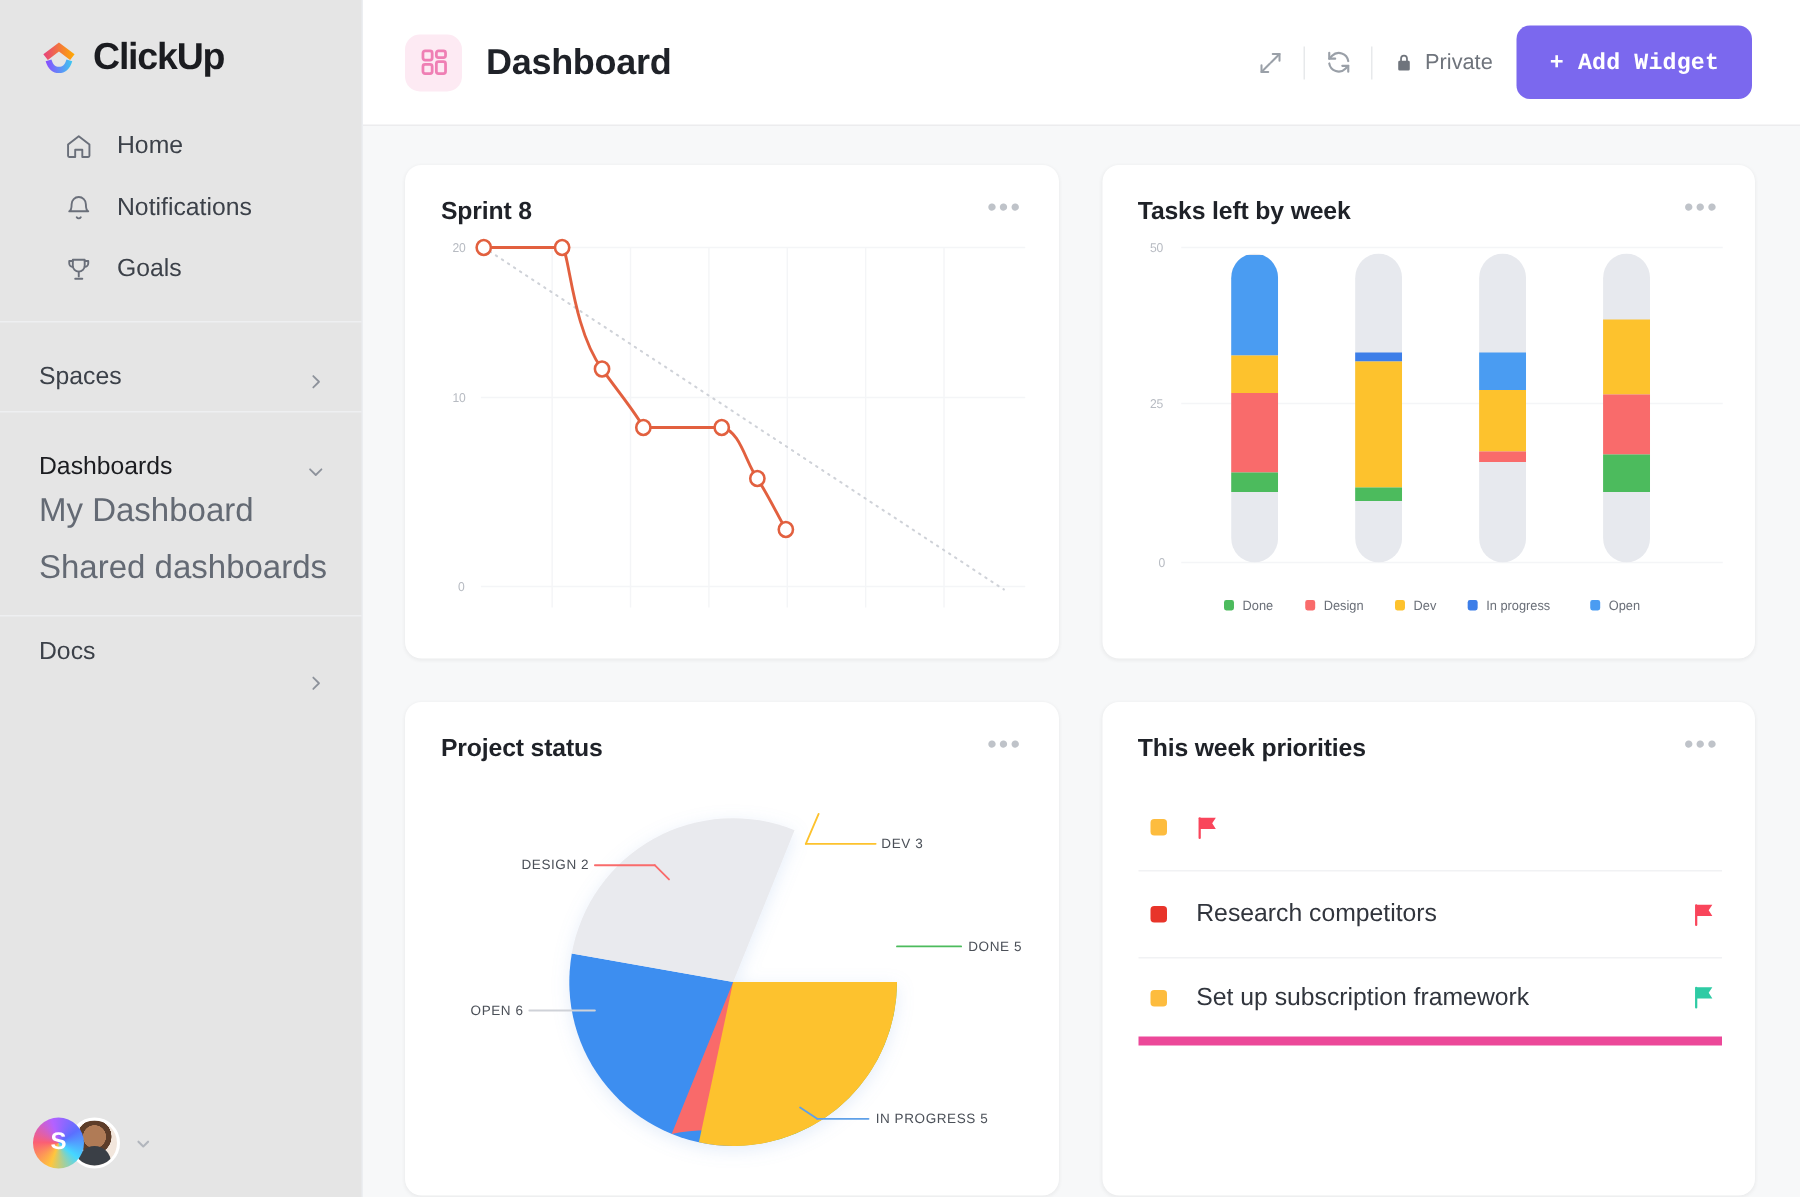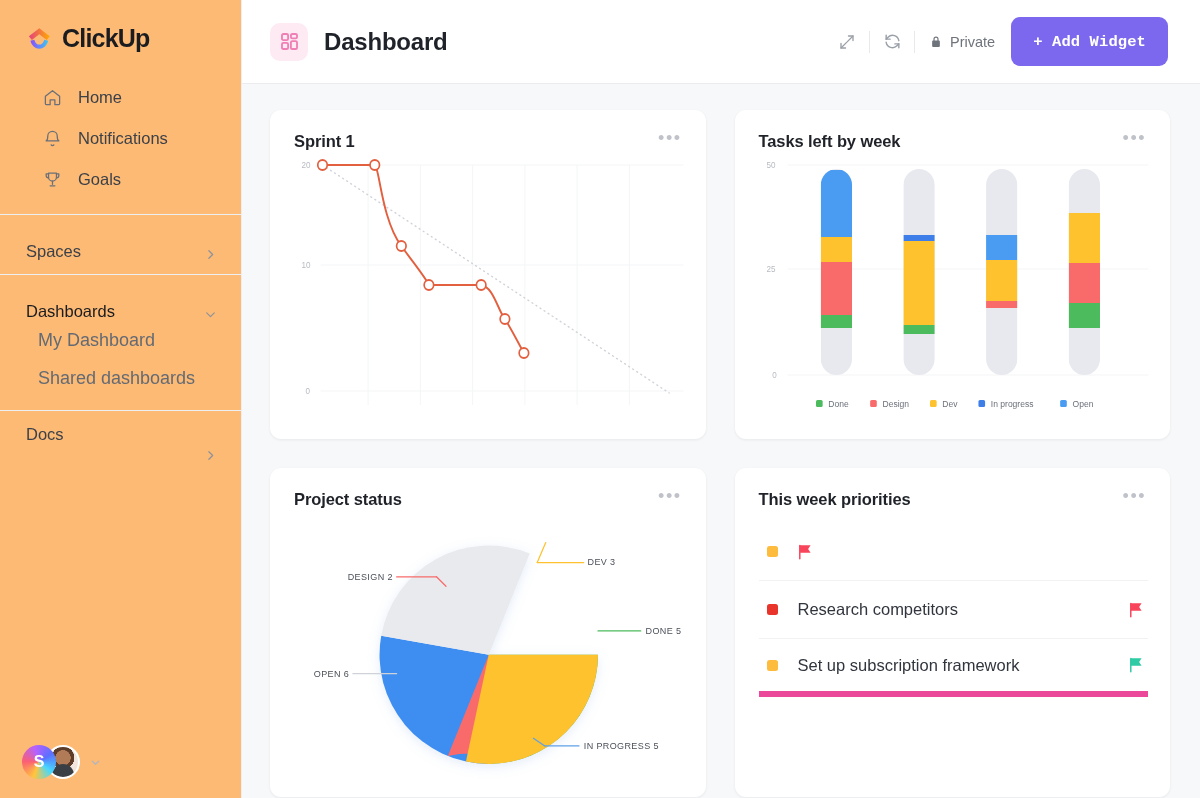--- a/index.html
+++ b/index.html
@@ -7,21 +7,21 @@
   body {
     font-family:"Liberation Sans", sans-serif;
     background:#f7f8f9;
     color:#2b2e35;
     overflow:hidden;
   }
   .app { display:flex; width:1200px; height:798px; }
 
   
   .sidebar {
-    width:242px; height:798px; background:#fdba74;
+    width:242px; height:798px; background:#e5e5e5;
     border-right:1px solid #eceef1;
     display:flex; flex-direction:column; flex:0 0 242px;
     position:relative;
   }
   .logo-row { display:flex; align-items:center; gap:9px; padding:24px 0 22px 26px; }
   .logo-mark { width:27px; height:27px; position:relative; }
   .logo-text { font-size:25px; font-weight:bold; letter-spacing:-0.8px; color:#1b1c20; }
 
   .nav-group { padding:2px 0 14px 0; }
   .nav-item {
@@ -37,21 +37,21 @@
   }
   .sec-row {
     display:flex; align-items:flex-end; justify-content:space-between;
     padding:0 24px 0 26px; height:32px; cursor:pointer;
     font-size:16.5px; color:#3c4149;
   }
   .sec-row.bold { font-weight:normal; color:#1b1c20; }
   .chev { color:#8d929b; font-size:13px; line-height:1; display:flex; }
   .sub-item {
     padding:0 0 0 26px; height:38px; display:flex; align-items:center;
-    font-size:18px; color:#646a74; cursor:pointer;margin-left:12px;
+    font-size:22px; color:#646a74; cursor:pointer;
   }
   .sec.docs .sec-row { height:auto; align-items:flex-start; }
   .sec.docs .chev { margin-top:24px; }
 
   .sidebar-footer {
     position:absolute; left:0; bottom:0; width:242px; height:72px;
     display:flex; align-items:center; padding-left:22px; gap:4px;
   }
   .av-stack { display:flex; align-items:center; }
   .av-ws {
@@ -278,21 +278,21 @@
           <span>Private</span>
         </div>
         <button class="add-widget">+ Add Widget</button>
       </div>
     </header>
 
     <div class="grid">
 
       <div class="card">
         <div class="card-head">
-          <span class="card-title">Sprint 1</span>
+          <span class="card-title">Sprint 8</span>
           <span class="dots">•••</span>
         </div>
         <div class="chart-wrap">
           <svg width="100%" height="268" viewBox="0 0 410 268" preserveAspectRatio="none">
             <g stroke="#f4f5f7" stroke-width="1">
               <line x1="28" y1="8" x2="410" y2="8"></line>
               <line x1="28" y1="108" x2="410" y2="108"></line>
               <line x1="28" y1="234" x2="410" y2="234"></line>
               <line x1="78" y1="8" x2="78" y2="248"></line>
               <line x1="133" y1="8" x2="133" y2="248"></line>

